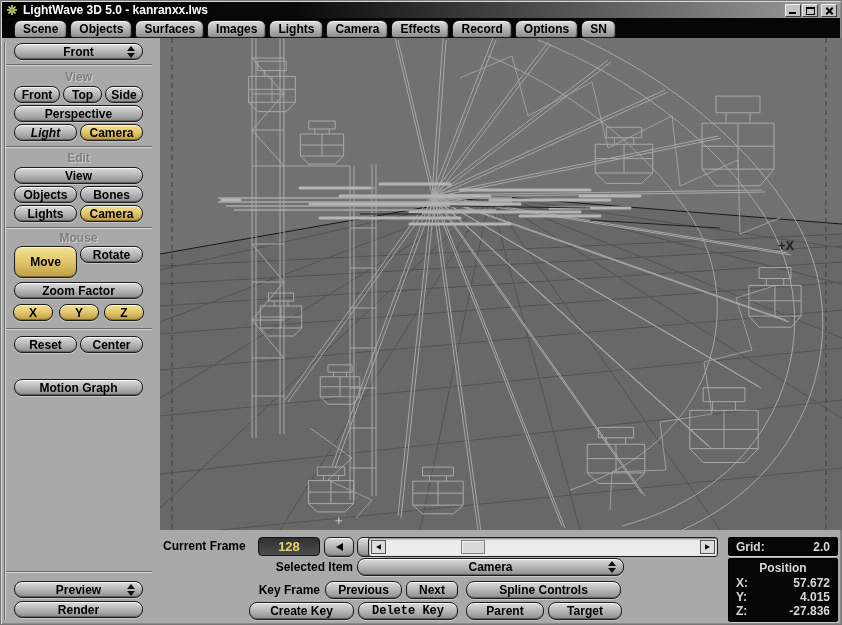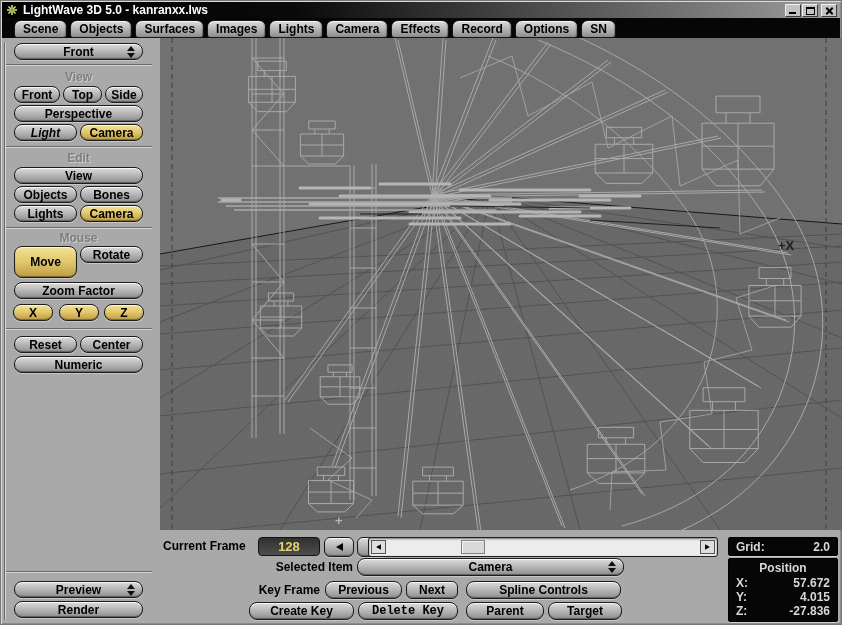--- a/index.html
+++ b/index.html
@@ -136,21 +136,21 @@
   <div class="abs b" style="left:80px;top:246px;width:63px;height:17px;">Rotate</div>
 
   <div class="abs b" style="left:14px;top:282px;width:129px;height:17px;">Zoom Factor</div>
   <div class="abs b y" style="left:13px;top:304px;width:40px;height:17px;">X</div>
   <div class="abs b y" style="left:59px;top:304px;width:40px;height:17px;">Y</div>
   <div class="abs b y" style="left:104px;top:304px;width:40px;height:17px;">Z</div>
 
   <div class="abs sep" style="left:6px;top:328px;width:146px;"></div>
   <div class="abs b" style="left:14px;top:336px;width:63px;height:17px;">Reset</div>
   <div class="abs b" style="left:80px;top:336px;width:63px;height:17px;">Center</div>
-  <div class="abs b" style="left:14px;top:356px;width:129px;height:17px;">Numeric</div>
+  <div class="abs b" style="left:14px;top:379px;width:129px;height:17px;">Motion Graph</div>
 
   <div class="abs sep" style="left:6px;top:571px;width:146px;"></div>
   <div class="abs b" style="left:14px;top:581px;width:129px;height:17px;">
     <span>Preview</span>
     <span class="ud">
         <i class="up"></i>
         <i class="dn"></i>
       </span>
   </div>
   <div class="abs b" style="left:14px;top:601px;width:129px;height:17px;">Render</div>

